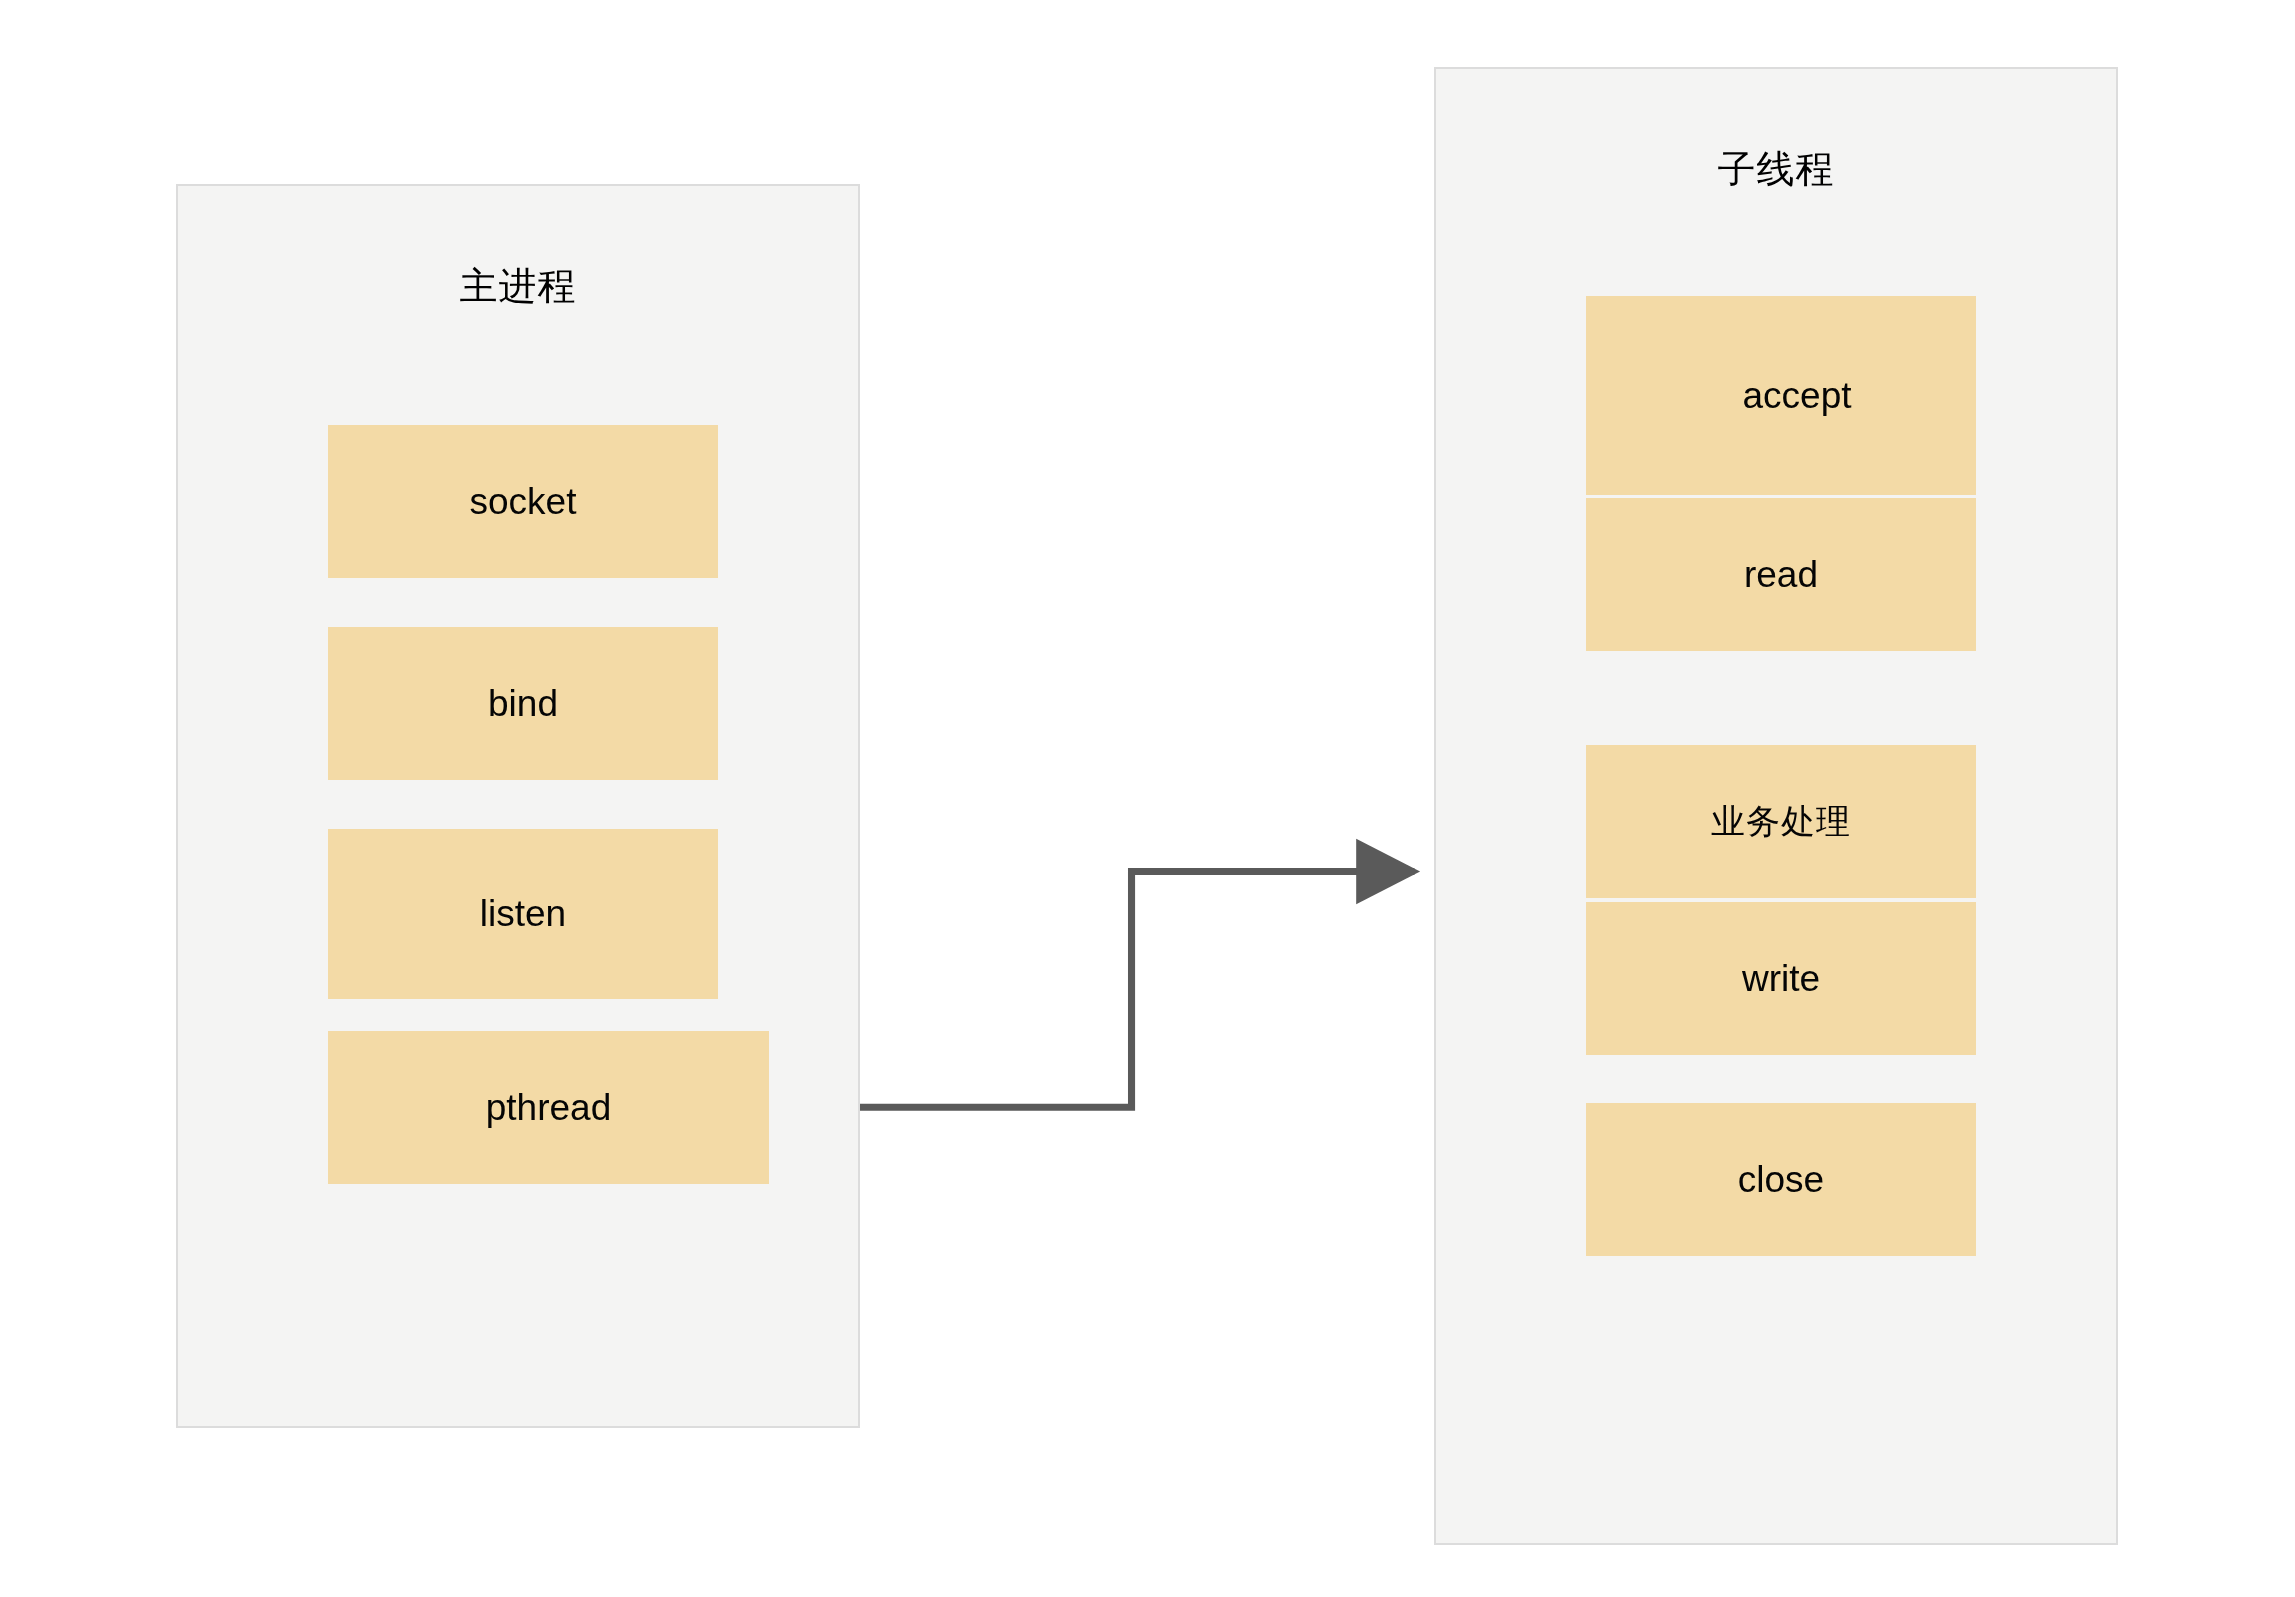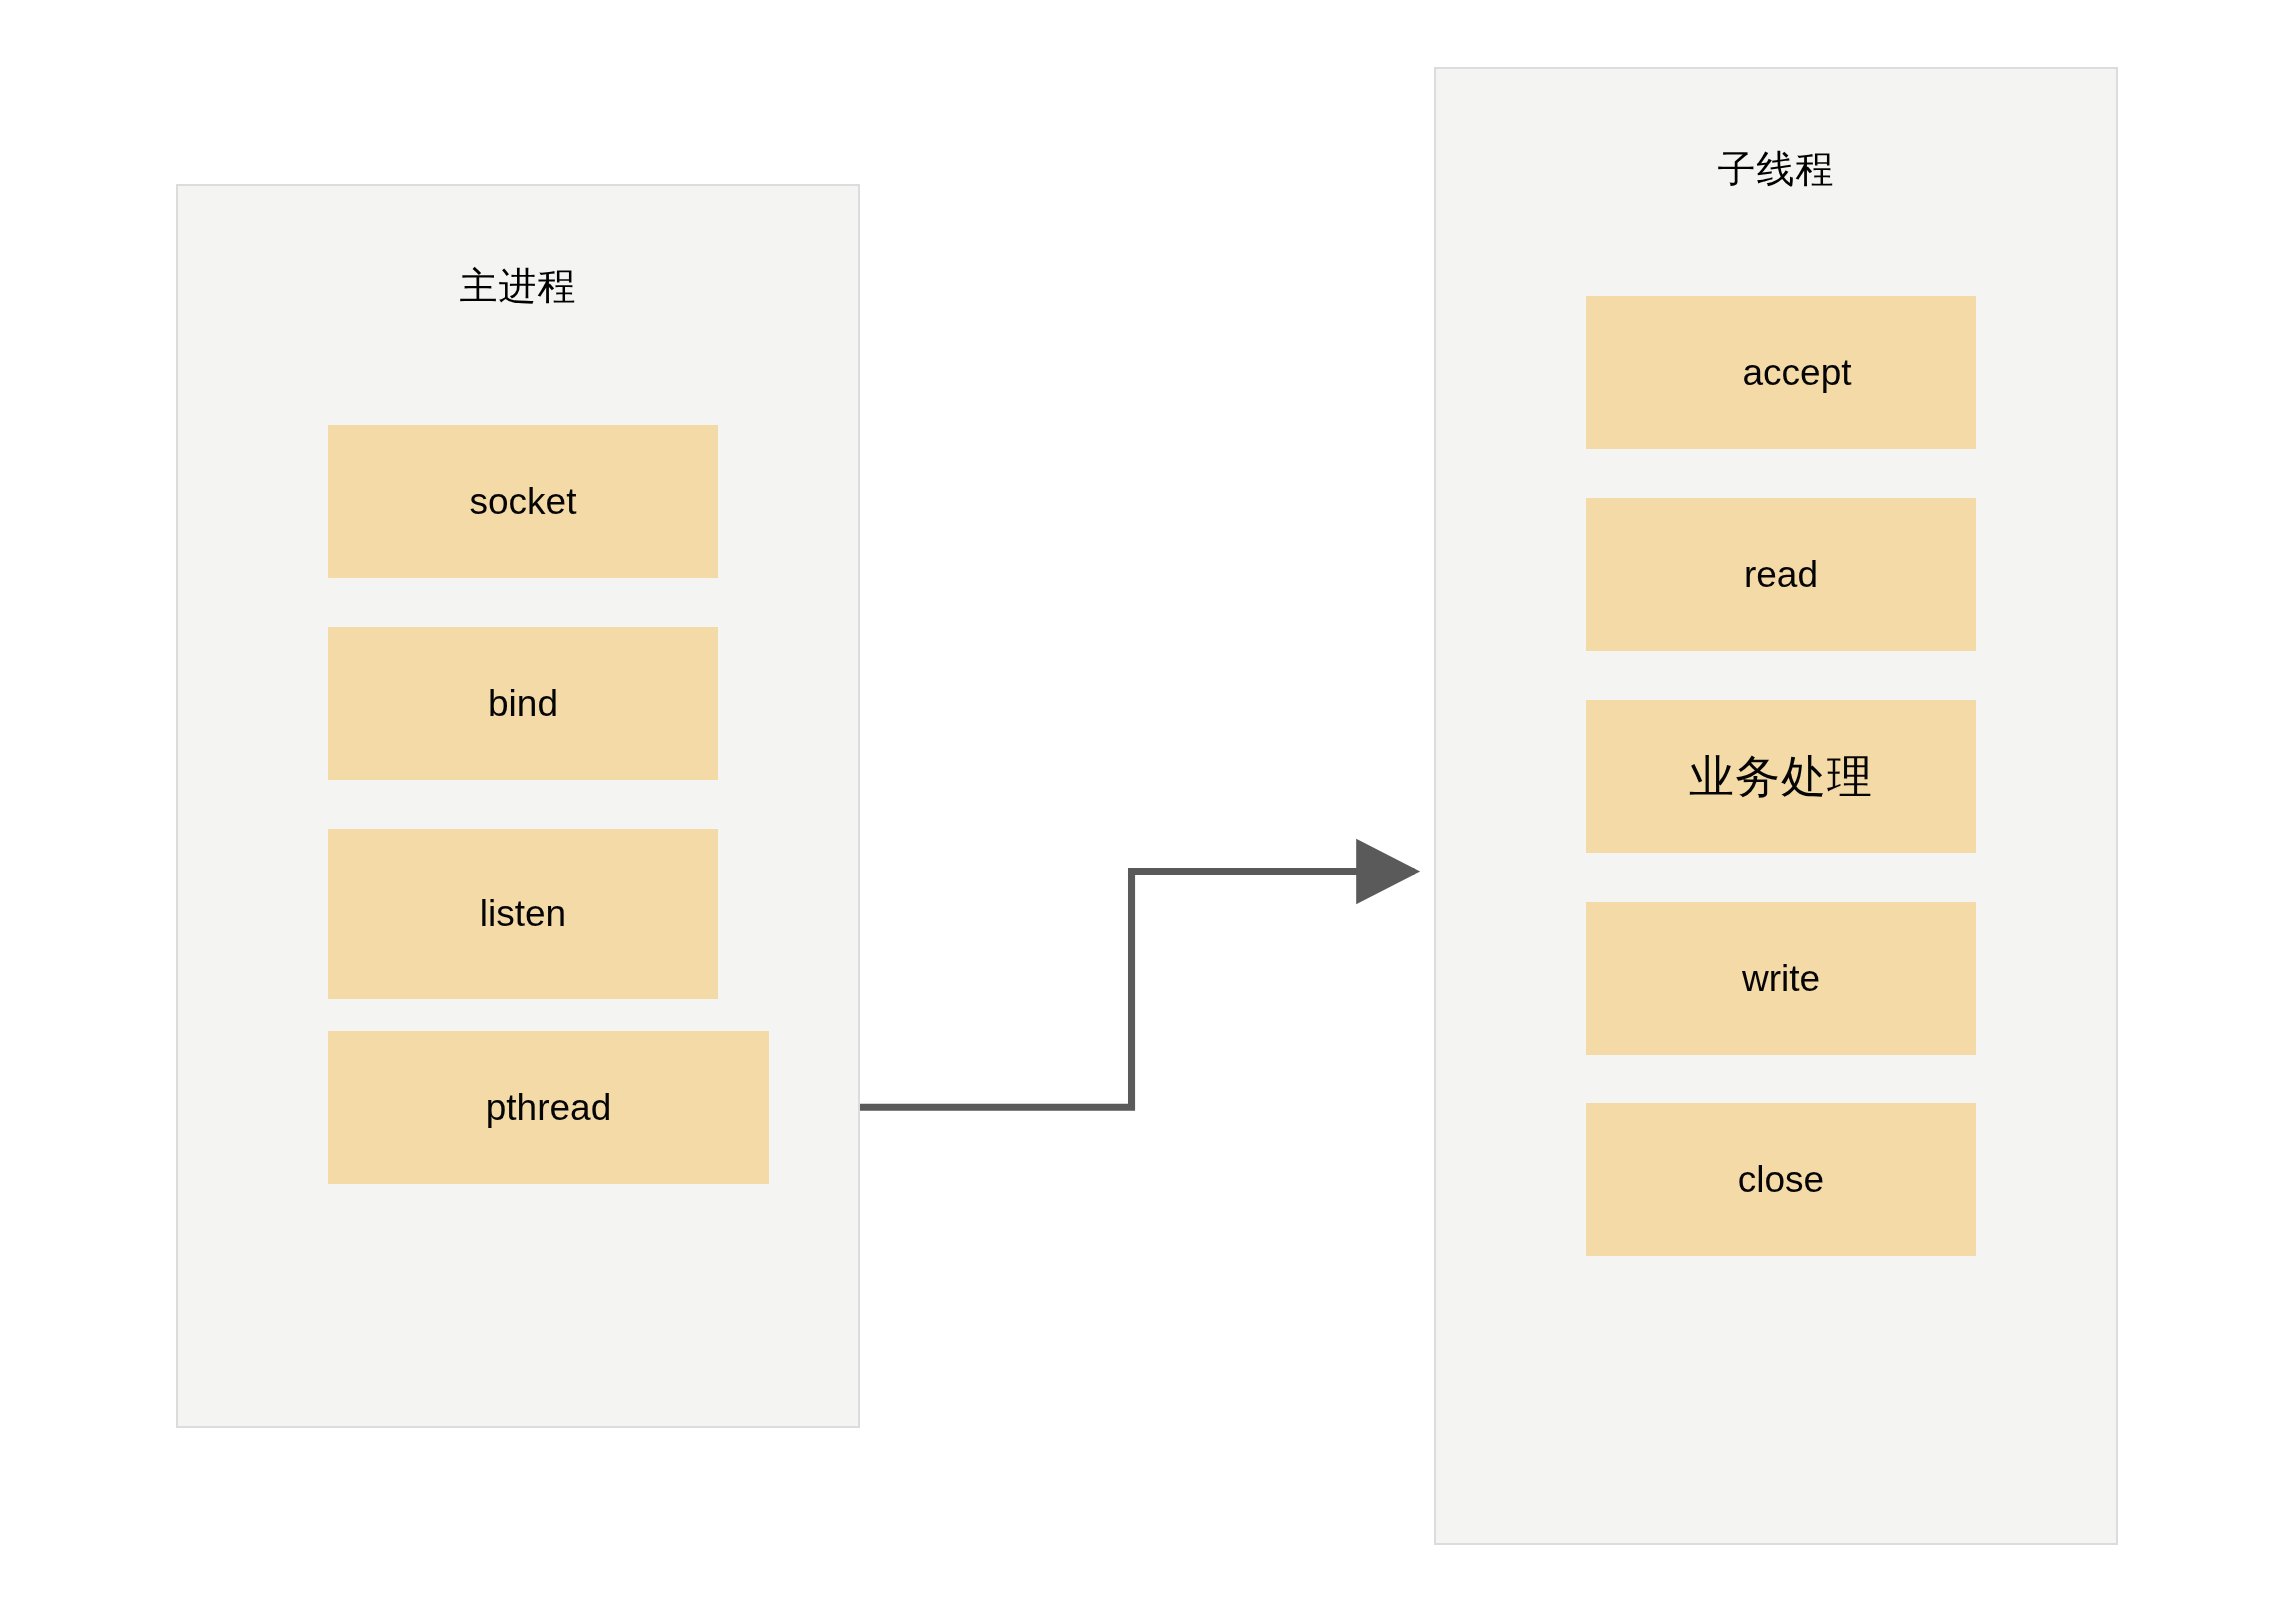--- a/index.html
+++ b/index.html
@@ -37,30 +37,30 @@
     position:absolute;
     background:#F3DAA6;
     display:flex;
     align-items:center;
     justify-content:center;
     font-size:37px;
     color:#050505;
     box-sizing:border-box;
     white-space:nowrap;
   }
-  .node-cn{font-size:45px;letter-spacing:1px;}
+  .node-cn{font-size:34px;letter-spacing:1px;margin-top:45px;}
 
   
   #node-socket {left:328px; top:425px;  width:390px; height:153px;justify-content:center;}
   #node-bind   {left:328px; top:627px; width:390px; height:153px;}
   #node-listen {left:328px; top:829px; width:390px; height:170px;}
   #node-pthread{left:328px; top:1031px; width:441px; height:153px;}
 
   
-  #node-accept {left:1586px; top:296px;  width:390px; height:153px;padding-left:32px;}
+  #node-accept {left:1586px; top:296px;  width:390px; height:199px;padding-left:32px;}
   #node-read   {left:1586px; top:498px;  width:390px; height:153px;}
   #node-biz    {left:1586px; top:700px; width:390px; height:153px;}
   #node-write  {left:1586px; top:902px; width:390px; height:153px;}
   #node-close  {left:1586px; top:1103px; width:390px; height:153px;}
 
   #edges{position:absolute;left:0;top:0;width:2295px;height:1597px;pointer-events:none;}
 </style>
 </head>
 <body>
 

